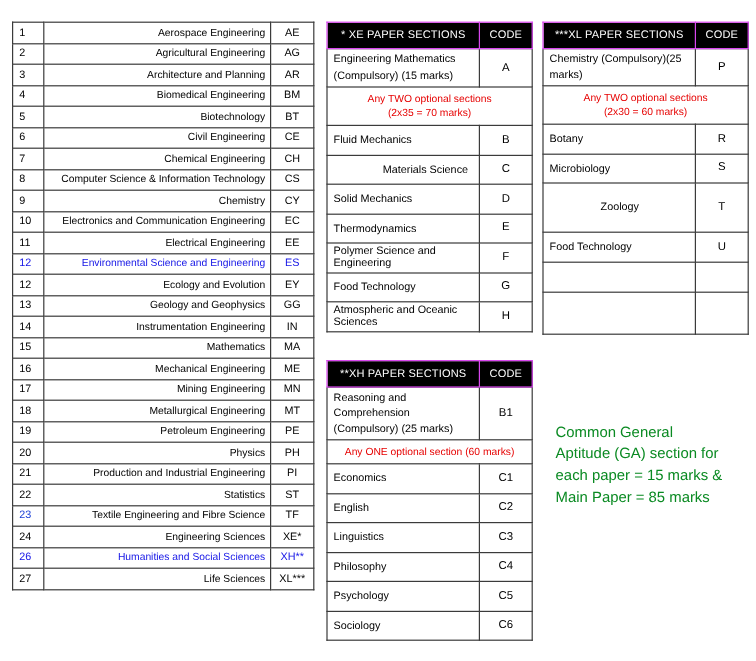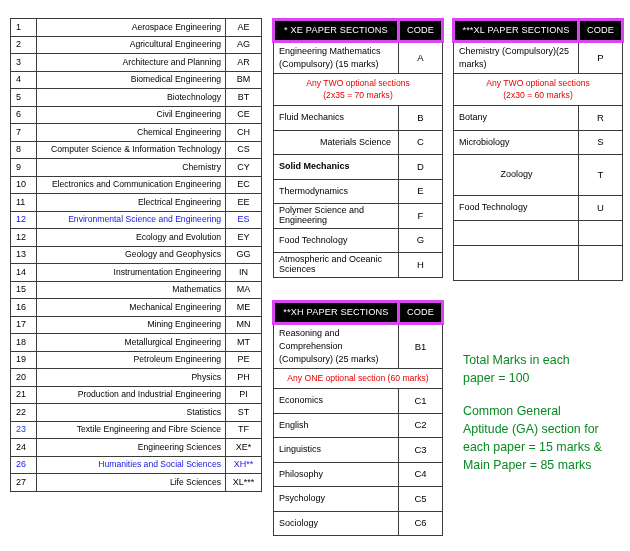--- a/index.html
+++ b/index.html
@@ -34,21 +34,21 @@
   #main-table td.code{width:36px;text-align:center;font-size:9px;}
   #main-table tr.hl td{color:#1414e6;}
   #main-table td.numhl{color:#1a3fd6;}
 
   
   .sectbl{position:absolute;}
   .sectbl thead th{
     background:#000000;color:#ffffff;
     font-size:9.2px;text-align:center;
     letter-spacing:.15px;
-    border:3px solid #d946ef;
+    border:1px solid #d946ef;
     height:22px;
   }
   .sectbl thead th.codehdr{width:44px;}
   .sectbl td.sname{text-align:left;padding-left:5px;font-size:9px;}
   .sectbl td.scode{width:44px;text-align:center;font-size:9.5px;}
   .sectbl td.note{
     color:#e60000;text-align:center;
     font-size:8.6px;line-height:1.35;
     padding:2px 2px;
   }
@@ -232,21 +232,21 @@
         </tr>
         <tr>
           <td class="sname" style="height: 24.5px;">Fluid Mechanics</td>
           <td class="scode">B</td>
         </tr>
         <tr>
           <td class="sname" style="height: 24.5px; padding-left: 46px;">Materials Science</td>
           <td class="scode">C</td>
         </tr>
         <tr>
-          <td class="sname" style="height: 24.5px; font-weight: bold;">Solid Mechanics</td>
+          <td class="sname" style="height: 24.5px;">Solid Mechanics</td>
           <td class="scode">D</td>
         </tr>
         <tr>
           <td class="sname" style="height: 24.5px; margin-top: 31px;">Thermodynamics</td>
           <td class="scode">E</td>
         </tr>
         <tr>
           <td class="sname" style="height: 24.5px;">Polymer Science and Engineering</td>
           <td class="scode">F</td>
         </tr>
@@ -345,24 +345,20 @@
         </tr>
         <tr>
           <td class="sname" style="height: 35px;"></td>
           <td class="scode"></td>
         </tr>
       </tbody>
   </table>
 
   <div id="notes">
     <div class="blk">
-      <div>Total Marks in each</div>
-      <div>paper  = 100</div>
-    </div>
-    <div class="blk">
       <div>Common General</div>
       <div>Aptitude (GA) section for</div>
       <div>each paper = 15 marks &amp;</div>
       <div>Main Paper = 85 marks</div>
     </div>
   </div>
 
 </div>
 
 </body></html>

